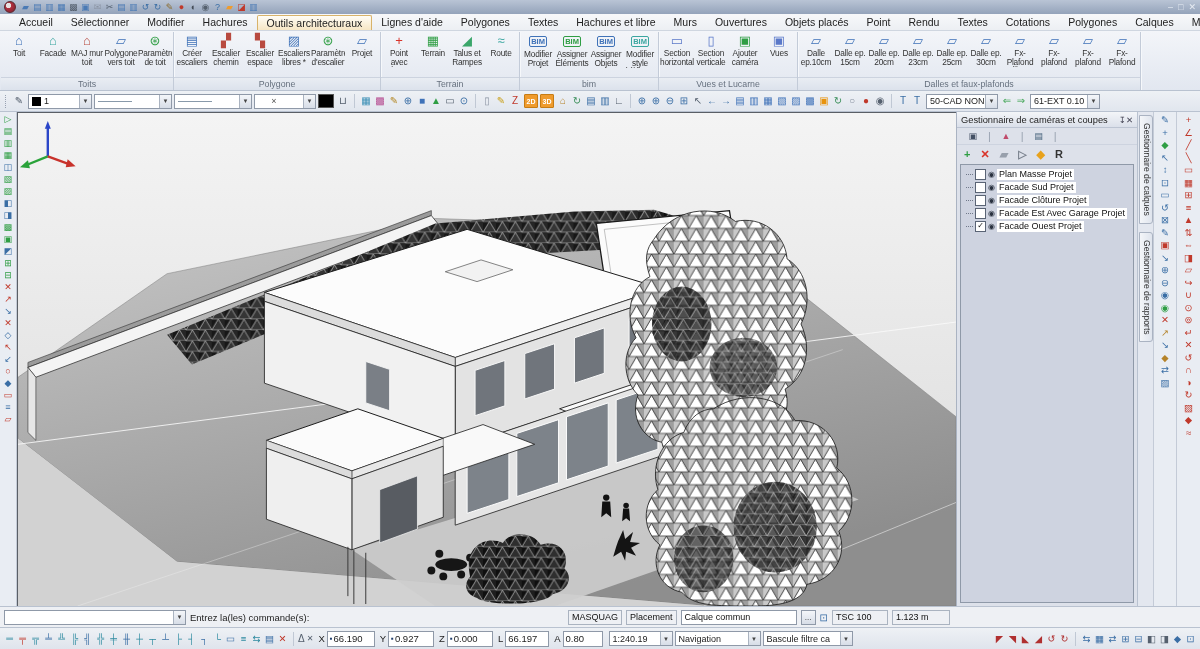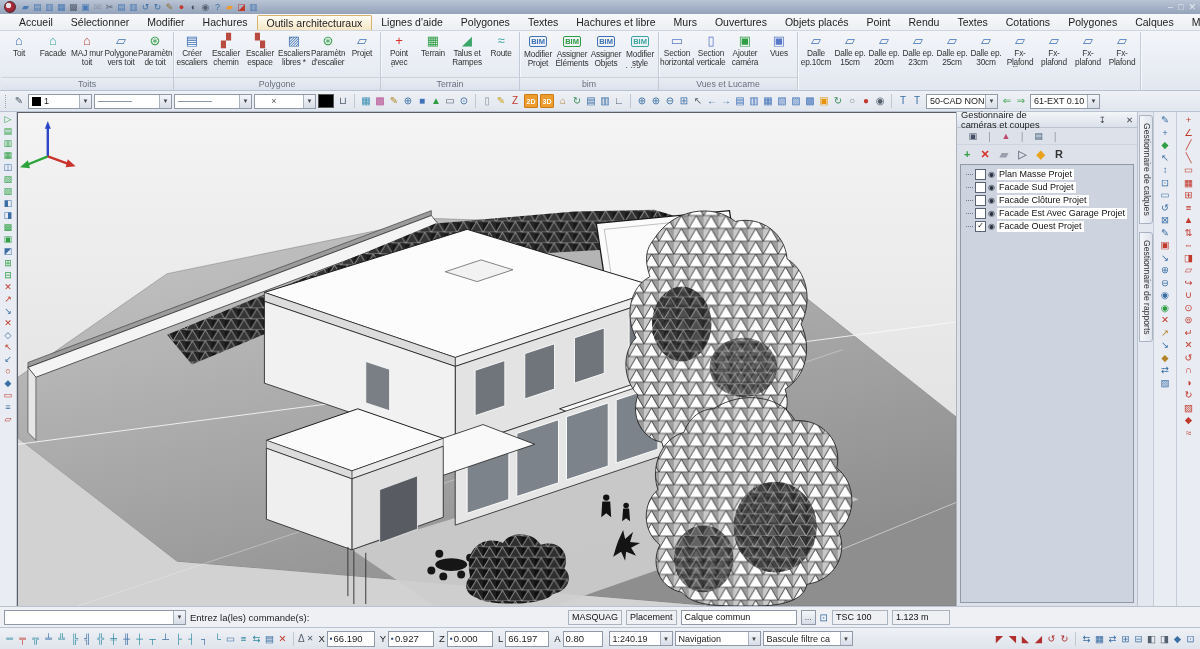--- a/index.html
+++ b/index.html
@@ -45,21 +45,21 @@
 
   
   .mainrow{flex:1;display:flex;min-height:0}
   .leftstrip{width:16px;background:#e9edf3;border-right:1px solid #c4cbd7;display:flex;flex-direction:column;align-items:center;padding-top:2px;gap:1px;overflow:hidden;flex:0 0 auto}
   .leftstrip .ico{font-size:9px;line-height:11px;width:13px}
   .viewport{flex:1;position:relative;border-top:1px solid #5a5f66;border-left:1px solid #5a5f66;background:#ddd;overflow:hidden;min-width:0}
   .viewport svg{display:block;width:100%;height:100%}
 
   
   .campanel{width:180px;background:#dde1ea;border-left:1px solid #aab3c2;display:flex;flex-direction:column;flex:0 0 auto}
-  .cp-header{height:15px;display:flex;align-items:center;padding:0 4px;background:linear-gradient(#f3f5f8,#dbe0ea);border-bottom:1px solid #bcc4d2;font-size:9.3px;color:#222;gap:20px}
+  .cp-header{height:15px;display:flex;align-items:center;padding:0 4px;background:linear-gradient(#f3f5f8,#dbe0ea);border-bottom:1px solid #bcc4d2;font-size:9.3px;color:#222;gap:0}
   .cp-header .sp{flex:1}
   .cp-hico{font-size:8.5px;color:#445;cursor:default}
   .cp-tabs{height:16px;display:flex;align-items:center;gap:4px;padding:0 5px;color:#556;border-bottom:1px solid #cdd3df}
   .cp-tab{width:22px;text-align:center;font-size:9px;cursor:default}
   .cp-tabsep{color:#99a2b0}
   .cp-tools{height:18px;display:flex;align-items:center;gap:10px;padding:0 7px}
   .cp-tool{font-size:11px;font-weight:bold;cursor:default}
   .cp-list{flex:1;margin:1px 3px 3px;background:#ced3e0;border:1px solid #8f99a8;overflow:hidden;padding:3px 0 0 2px}
   .trow{display:flex;align-items:center;height:13px;gap:2px;padding-left:3px;cursor:default}
   .tdash{width:7px;border-top:1px dotted #70798a}
@@ -313,20 +313,21 @@
           </div>
           <div class="rbtn">
             <span class="ricon" style="color: rgb(63, 114, 184);">▱</span>
             <span class="rlabel">Fx-plafond ep. 2cm</span>
           </div>
           <div class="rbtn">
             <span class="ricon" style="color: rgb(63, 114, 184);">▱</span>
             <span class="rlabel">Fx-Plafond ep. 5cm</span>
           </div>
         </div>
+      <div class="rgtitle">Dalles et faux-plafonds</div>
     </div>
   </div>
 
   <div class="toolbar2">
     <span class="grip"></span>
     <span class="ico" style="color:#55606e">✎</span>
     <div class="combo" style="width:64px">
       <span class="layer-swatch"></span>
       <span>1</span>
       <span class="car">▼</span>

